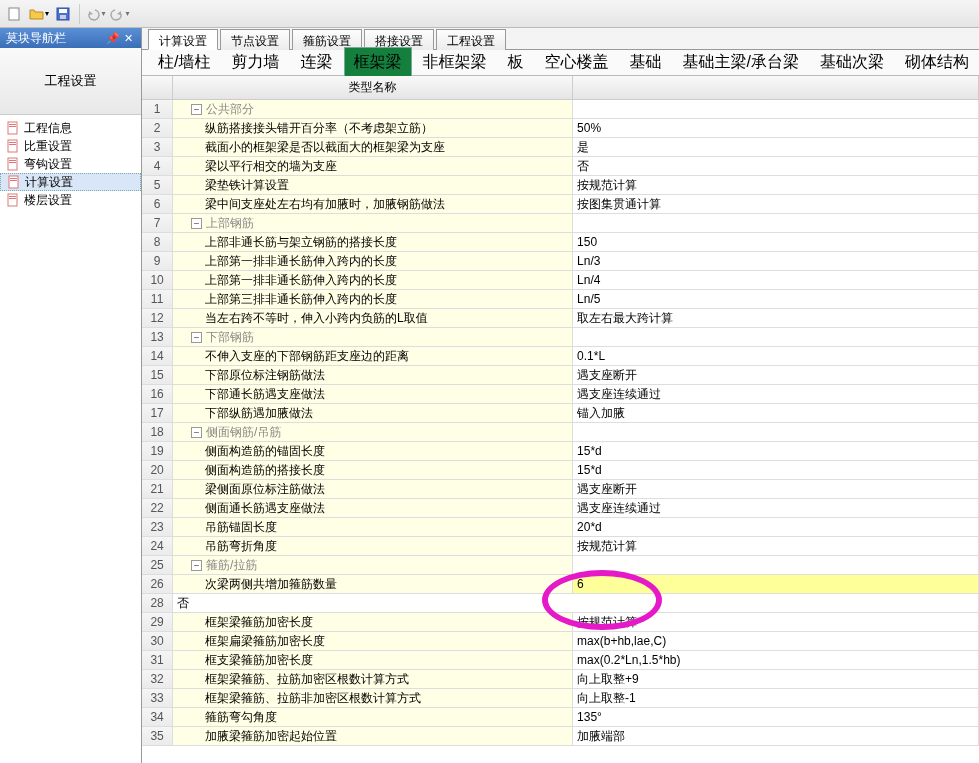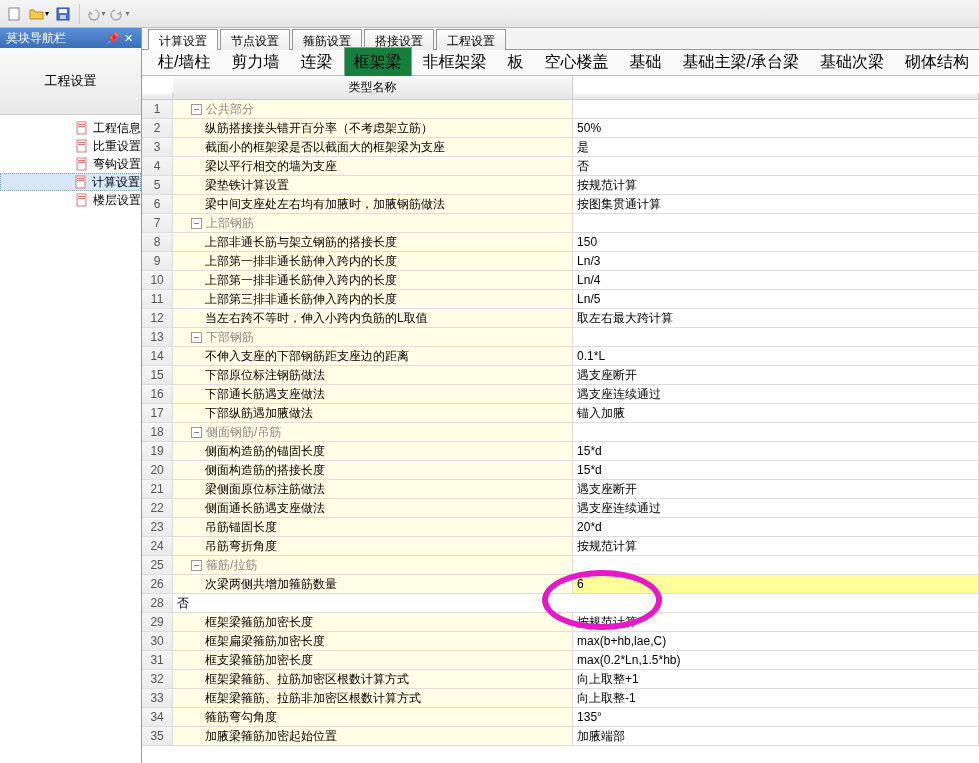--- a/index.html
+++ b/index.html
@@ -11,36 +11,36 @@
 .dropdown-arrow { font-size: 8px; margin-left: 1px; }
 
 .main-layout { display: flex; height: 735px; }
 
 .sidebar { width: 233px; background: #fff; border-right: 1px solid #999; display: flex; flex-direction: column; }
 .sidebar-title { height: 20px; background: linear-gradient(#5b8fd6, #3a6fb8); color: #fff; display: flex; align-items: center; padding: 0 6px; font-size: 12px; }
 .sidebar-title .spacer { flex: 1; }
 .sidebar-title .ctrl { cursor: pointer; font-size: 11px; padding: 0 2px; }
 .sidebar-heading { text-align: center; padding: 24px 0; background: linear-gradient(#fafafa,#e8e8e8); border-bottom: 1px solid #ccc; font-size: 13px; }
 .tree { flex: 1; background: #fff; padding: 4px 0; }
-.tree-item { display: flex; align-items: center; padding: 1px 0 1px 6px; cursor: pointer; height: 18px; justify-content: flex-end; }
+.tree-item { display: flex; align-items: center; padding: 1px 0 1px 6px; cursor: pointer; height: 18px; }
 .tree-item.selected { background: #d8e6f7; border: 1px dotted #7aa; }
 .tree-icon { width: 14px; height: 14px; margin-right: 4px; display: inline-flex; align-items: center; justify-content: center; }
 
 .content { flex: 1; display: flex; flex-direction: column; background: #fff; position: relative; }
 
 .tabs1 { display: flex; background: #f4f4f4; border-bottom: 1px solid #999; height: 22px; padding-left: 6px; }
 .tab1 { padding: 3px 10px; border: 1px solid #999; border-bottom: none; background: linear-gradient(#fdfdfd,#ececec); margin-right: 2px; cursor: pointer; font-size: 12px; position: relative; top: 1px; }
 .tab1.active { background: #fff; border-bottom: 1px solid #fff; }
 
 .tabs2 { display: flex; background: #fafafa; border-bottom: 1px solid #bbb; height: 26px; align-items: center; padding-left: 6px; gap: 1px; flex-wrap: nowrap; }
 .tab2 { padding: 4px 9px; cursor: pointer; font-size: 16px; border: 1px solid transparent; white-space: nowrap; }
 .tab2.active { border: 1px solid #7a9; background: #15803d; border-bottom: 1px solid #fff; position: relative; }
 
 .grid { flex: 1; overflow: auto; background: #fff; position: relative; }
-.grid-header { display: flex; position: sticky; top: 0; z-index: 2; align-items: flex-end; }
+.grid-header { display: flex; position: sticky; top: 0; z-index: 2; }
 .grid-header-cell { background: linear-gradient(#f9f9f9,#e5e5e5); border-right: 1px solid #ccc; border-bottom: 1px solid #ccc; text-align: center; padding: 3px 0; font-size: 12px; }
 .col-num { width: 31px; }
 .col-name { width: 400px; }
 .col-val { flex: 1; min-width: 280px; }
 
 .grid-row { display: flex; height: 19px; }
 .cell { border-right: 1px solid #ddd; border-bottom: 1px solid #ddd; padding: 1px 4px; font-size: 12px; overflow: hidden; white-space: nowrap; display: flex; align-items: center; }
 .cell.num { width: 31px; justify-content: center; background: linear-gradient(#f5f5f5,#ebebeb); color: #555; }
 .cell.name { width: 400px; background: #ffffe5; }
 .cell.val { flex: 1; min-width: 280px; }
@@ -393,21 +393,21 @@
             <div class="cell name indent2">
               <span>框支梁箍筋加密长度</span>
             </div>
             <div class="cell val">max(0.2*Ln,1.5*hb)</div>
           </div>
           <div class="grid-row">
             <div class="cell num">32</div>
             <div class="cell name indent2">
               <span>框架梁箍筋、拉筋加密区根数计算方式</span>
             </div>
-            <div class="cell val">向上取整+1</div>
+            <div class="cell val">向上取整+9</div>
           </div>
           <div class="grid-row">
             <div class="cell num">33</div>
             <div class="cell name indent2">
               <span>框架梁箍筋、拉筋非加密区根数计算方式</span>
             </div>
             <div class="cell val">向上取整-1</div>
           </div>
           <div class="grid-row">
             <div class="cell num">34</div>

